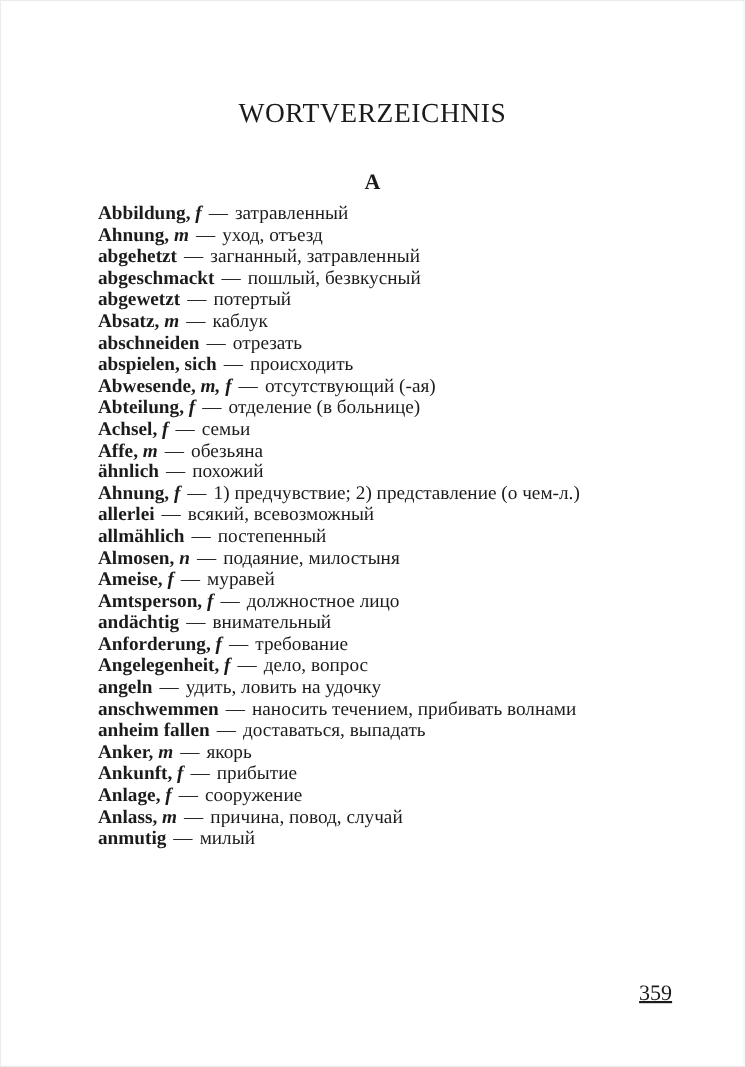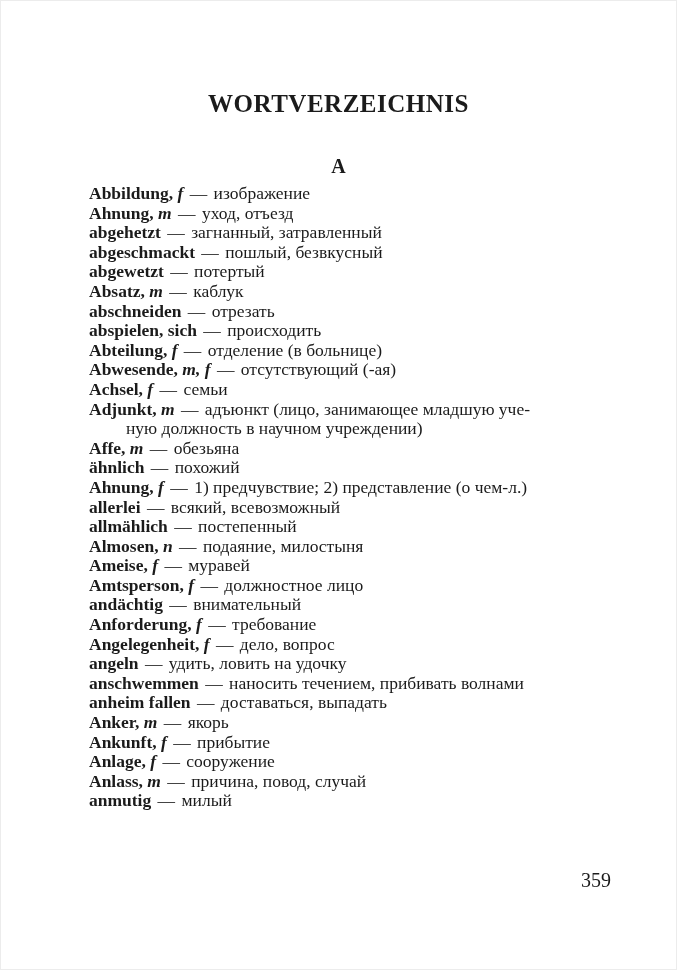--- a/index.html
+++ b/index.html
@@ -17,21 +17,21 @@
     font-family: "Liberation Serif", "DejaVu Serif", serif;
     color: #1b1b1b;
     overflow: hidden;
   }
   .title {
     margin: 0;
     padding-top: 88px;
     text-align: center;
     font-size: 25px;
     line-height: 29px;
-    font-weight: bold;
+    font-weight: normal;
     letter-spacing: 0.5px;
   }
   .section-letter {
     margin-top: 36px;
     text-align: center;
     font-size: 20px;
     line-height: 24px;
     font-weight: bold;
   }
   .entries {
@@ -49,44 +49,44 @@
   .gen {
     font-weight: bold;
     font-style: italic;
   }
   .sep {
     padding: 0 2px;
   }
   .page-number {
     position: absolute;
     right: 65px;
-    bottom: 77px;
+    bottom: 54px;
     font-size: 20px;
     line-height: 24px;
+    text-decoration: underline;
   }
 </style>
 </head>
 <body>
 
 <div class="page">
   <h1 class="title">WORTVERZEICHNIS</h1>
   <div class="section-letter">A</div>
   <div class="entries">
-      <div class="entry"><span class="hw">Abbildung,</span> <span class="gen">f</span><span class="sep"> — </span><span class="ru">изображение</span></div>
+      <div class="entry"><span class="hw">Abbildung,</span> <span class="gen">f</span><span class="sep"> — </span><span class="ru">затравленный</span></div>
       <div class="entry"><span class="hw">Ahnung,</span> <span class="gen">m</span><span class="sep"> — </span><span class="ru">уход, отъезд</span></div>
       <div class="entry"><span class="hw">abgehetzt</span><span class="sep"> — </span><span class="ru">загнанный, затравленный</span></div>
       <div class="entry"><span class="hw">abgeschmackt</span><span class="sep"> — </span><span class="ru">пошлый, безвкусный</span></div>
       <div class="entry"><span class="hw">abgewetzt</span><span class="sep"> — </span><span class="ru">потертый</span></div>
       <div class="entry"><span class="hw">Absatz,</span> <span class="gen">m</span><span class="sep"> — </span><span class="ru">каблук</span></div>
       <div class="entry"><span class="hw">abschneiden</span><span class="sep"> — </span><span class="ru">отрезать</span></div>
       <div class="entry"><span class="hw">abspielen, sich</span><span class="sep"> — </span><span class="ru">происходить</span></div>
+      <div class="entry"><span class="hw">Abwesende,</span> <span class="gen">m, f</span><span class="sep"> — </span><span class="ru">отсутствующий (-ая)</span></div>
       <div class="entry"><span class="hw">Abteilung,</span> <span class="gen">f</span><span class="sep"> — </span><span class="ru">отделение (в больнице)</span></div>
-      <div class="entry"><span class="hw">Abwesende,</span> <span class="gen">m, f</span><span class="sep"> — </span><span class="ru">отсутствующий (-ая)</span></div>
       <div class="entry"><span class="hw">Achsel,</span> <span class="gen">f</span><span class="sep"> — </span><span class="ru">семьи</span></div>
-      <div class="entry"><span class="hw">Adjunkt,</span> <span class="gen">m</span><span class="sep"> — </span><span class="ru">адъюнкт (лицо, занимающее младшую уче-</span><br><span class="ru">ную должность в научном учреждении)</span></div>
       <div class="entry"><span class="hw">Affe,</span> <span class="gen">m</span><span class="sep"> — </span><span class="ru">обезьяна</span></div>
       <div class="entry"><span class="hw">ähnlich</span><span class="sep"> — </span><span class="ru">похожий</span></div>
       <div class="entry"><span class="hw">Ahnung,</span> <span class="gen">f</span><span class="sep"> — </span><span class="ru">1) предчувствие; 2) представление (о чем-л.)</span></div>
       <div class="entry"><span class="hw">allerlei</span><span class="sep"> — </span><span class="ru">всякий, всевозможный</span></div>
       <div class="entry"><span class="hw">allmählich</span><span class="sep"> — </span><span class="ru">постепенный</span></div>
       <div class="entry"><span class="hw">Almosen,</span> <span class="gen">n</span><span class="sep"> — </span><span class="ru">подаяние, милостыня</span></div>
       <div class="entry"><span class="hw">Ameise,</span> <span class="gen">f</span><span class="sep"> — </span><span class="ru">муравей</span></div>
       <div class="entry"><span class="hw">Amtsperson,</span> <span class="gen">f</span><span class="sep"> — </span><span class="ru">должностное лицо</span></div>
       <div class="entry"><span class="hw">andächtig</span><span class="sep"> — </span><span class="ru">внимательный</span></div>
       <div class="entry"><span class="hw">Anforderung,</span> <span class="gen">f</span><span class="sep"> — </span><span class="ru">требование</span></div>

